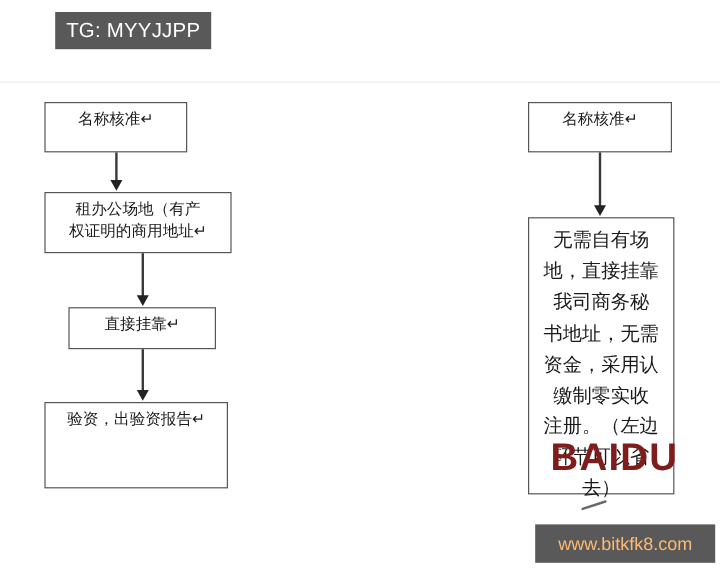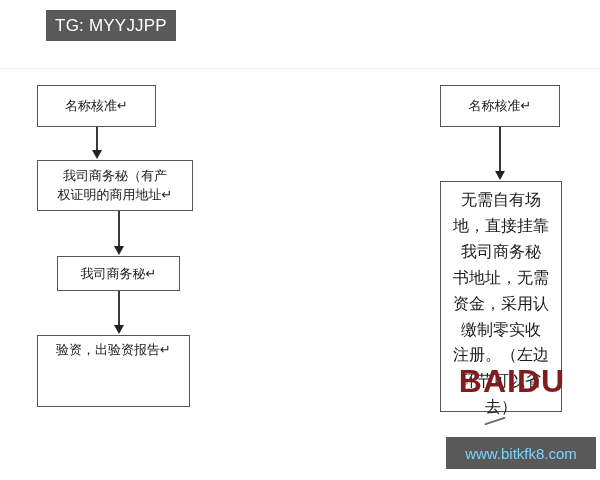--- a/index.html
+++ b/index.html
@@ -51,21 +51,21 @@
   }
 
   
   .site-badge {
     position: absolute;
     left: 446px;
     top: 437px;
     width: 150px;
     height: 32px;
     background: #595959;
-    color: #7dd3fc;
+    color: #fdba74;
     font-size: 15px;
     display: flex;
     align-items: center;
     justify-content: center;
     font-family: "Liberation Sans", sans-serif;
   }
 
   
   .node {
     position: absolute;
@@ -75,21 +75,21 @@
     color: #1a1a1a;
     font-family: "DejaVu Sans", sans-serif;
     font-size: 13px;
     line-height: 1.45;
     text-align: center;
     display: flex;
     justify-content: center;
     padding: 5px 6px 4px 6px;
   }
   .node.top-aligned { align-items: flex-start; }
-  .node.centered    { align-items: center; }
+  .node.centered    { }
 
   .node .txt {
     display: block;
     width: 100%;
     white-space: pre-line;
   }
 
   
   #node-l1 { left: 37px;  top: 85px;  width: 119px; height: 42px; }
   #node-l2 { left: 37px;  top: 160px; width: 156px; height: 51px; }
@@ -182,31 +182,31 @@
   <div class="node centered" id="node-l1">
     <span class="txt">名称核准↵</span>
   </div>
 
   <div class="connector" id="conn-l1">
     <div class="stem"></div>
     <div class="head"></div>
   </div>
 
   <div class="node centered" id="node-l2">
-    <span class="txt">我司商务秘（有产
+    <span class="txt">租办公场地（有产
 权证明的商用地址↵</span>
   </div>
 
   <div class="connector" id="conn-l2">
     <div class="stem"></div>
     <div class="head"></div>
   </div>
 
   <div class="node centered" id="node-l3">
-    <span class="txt">我司商务秘↵</span>
+    <span class="txt">直接挂靠↵</span>
   </div>
 
   <div class="connector" id="conn-l3">
     <div class="stem"></div>
     <div class="head"></div>
   </div>
 
   <div class="node top-aligned" id="node-l4">
     <span class="txt">验资，出验资报告↵</span>
   </div>

